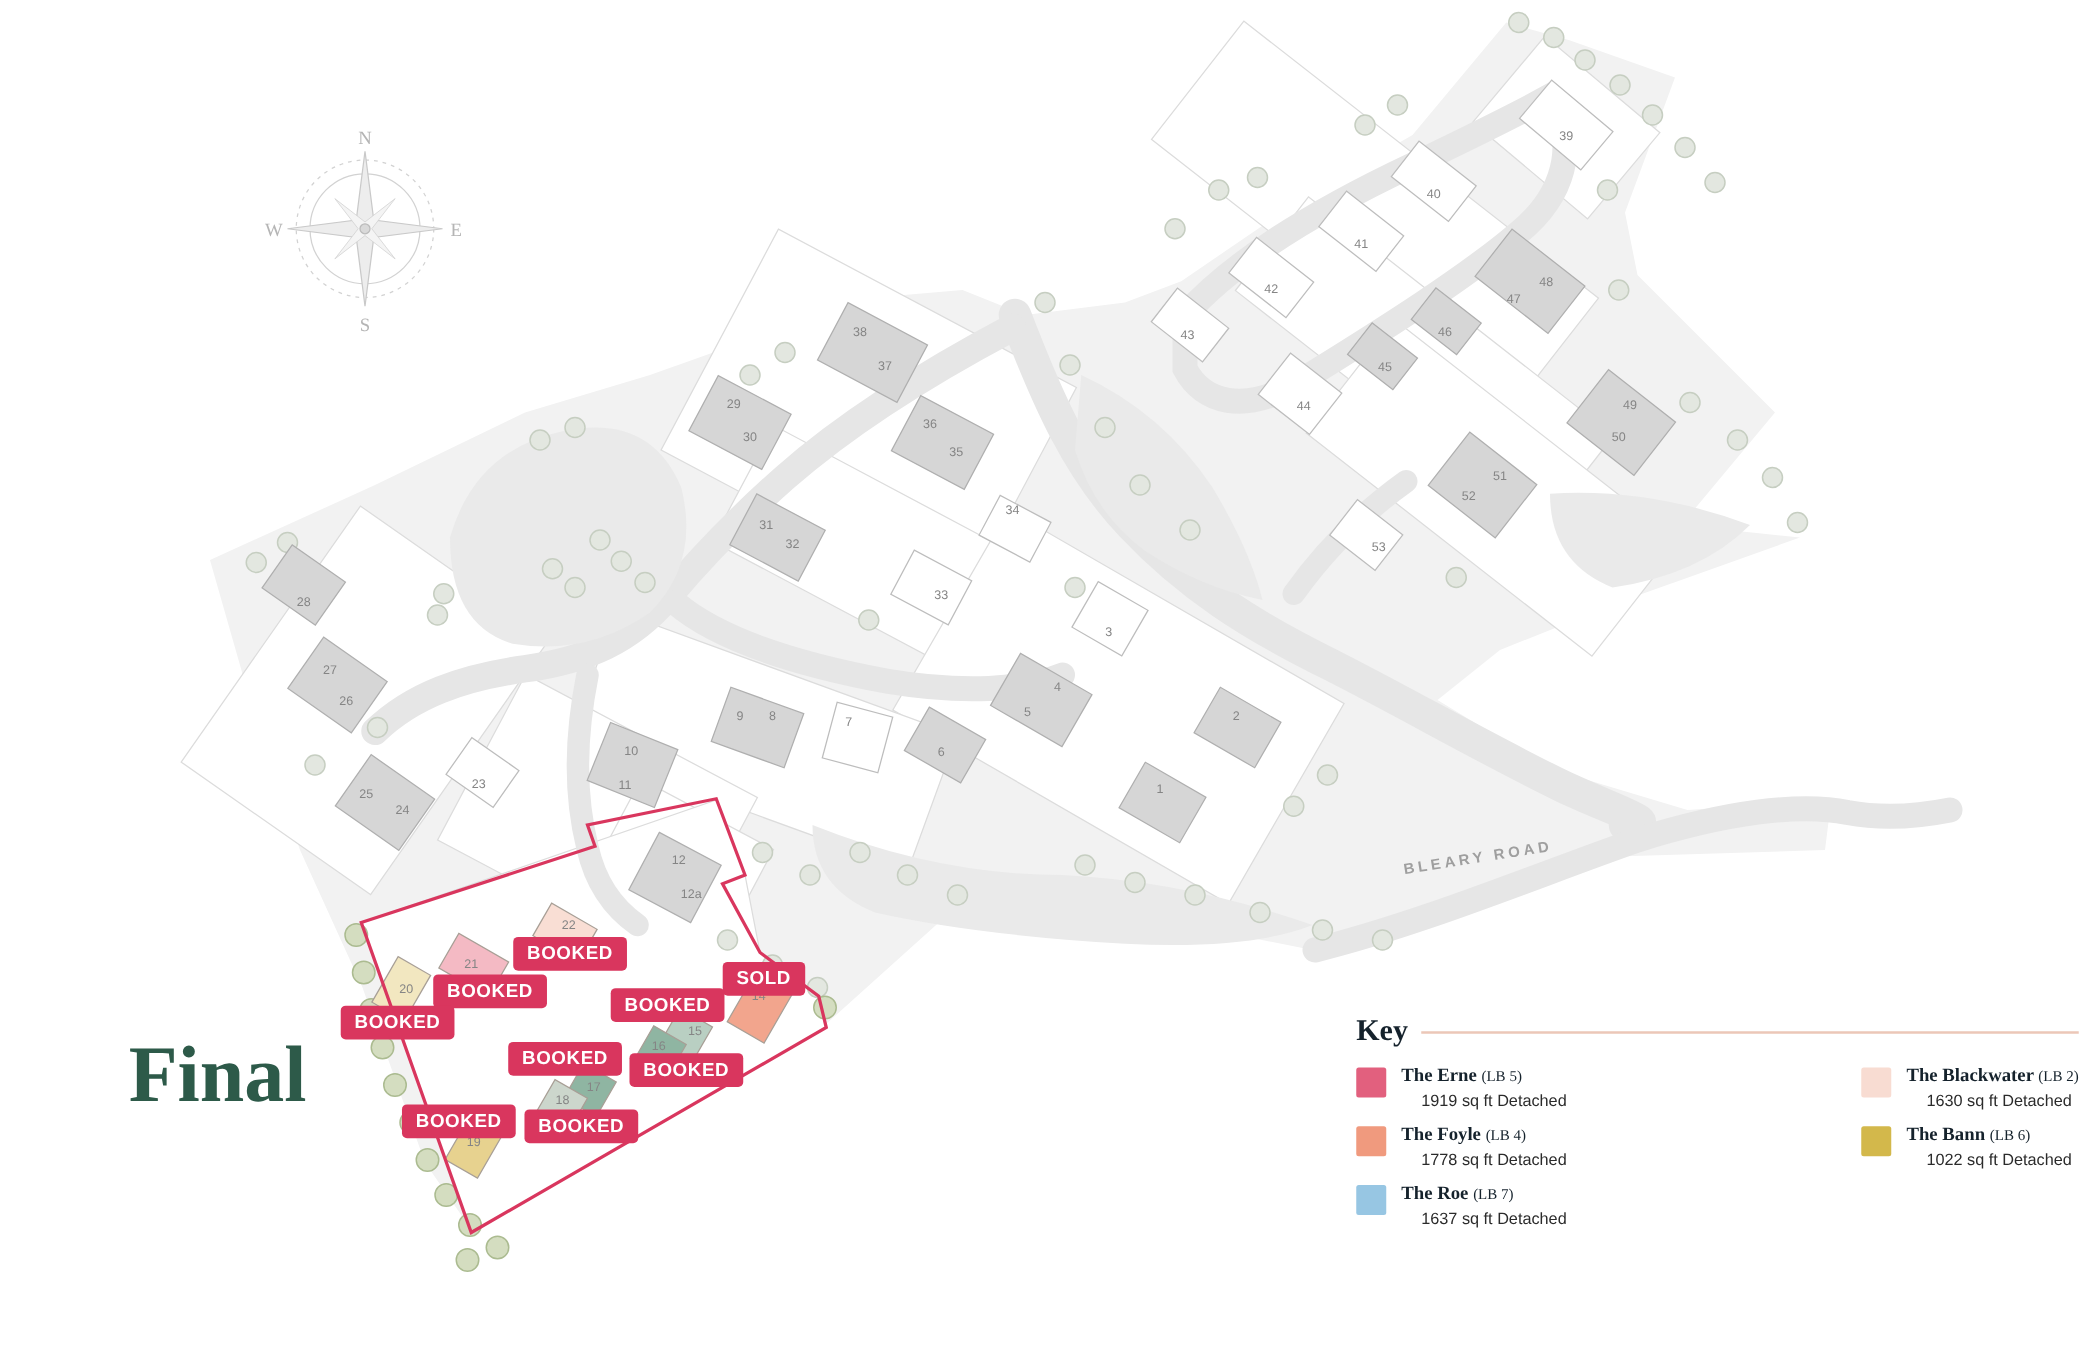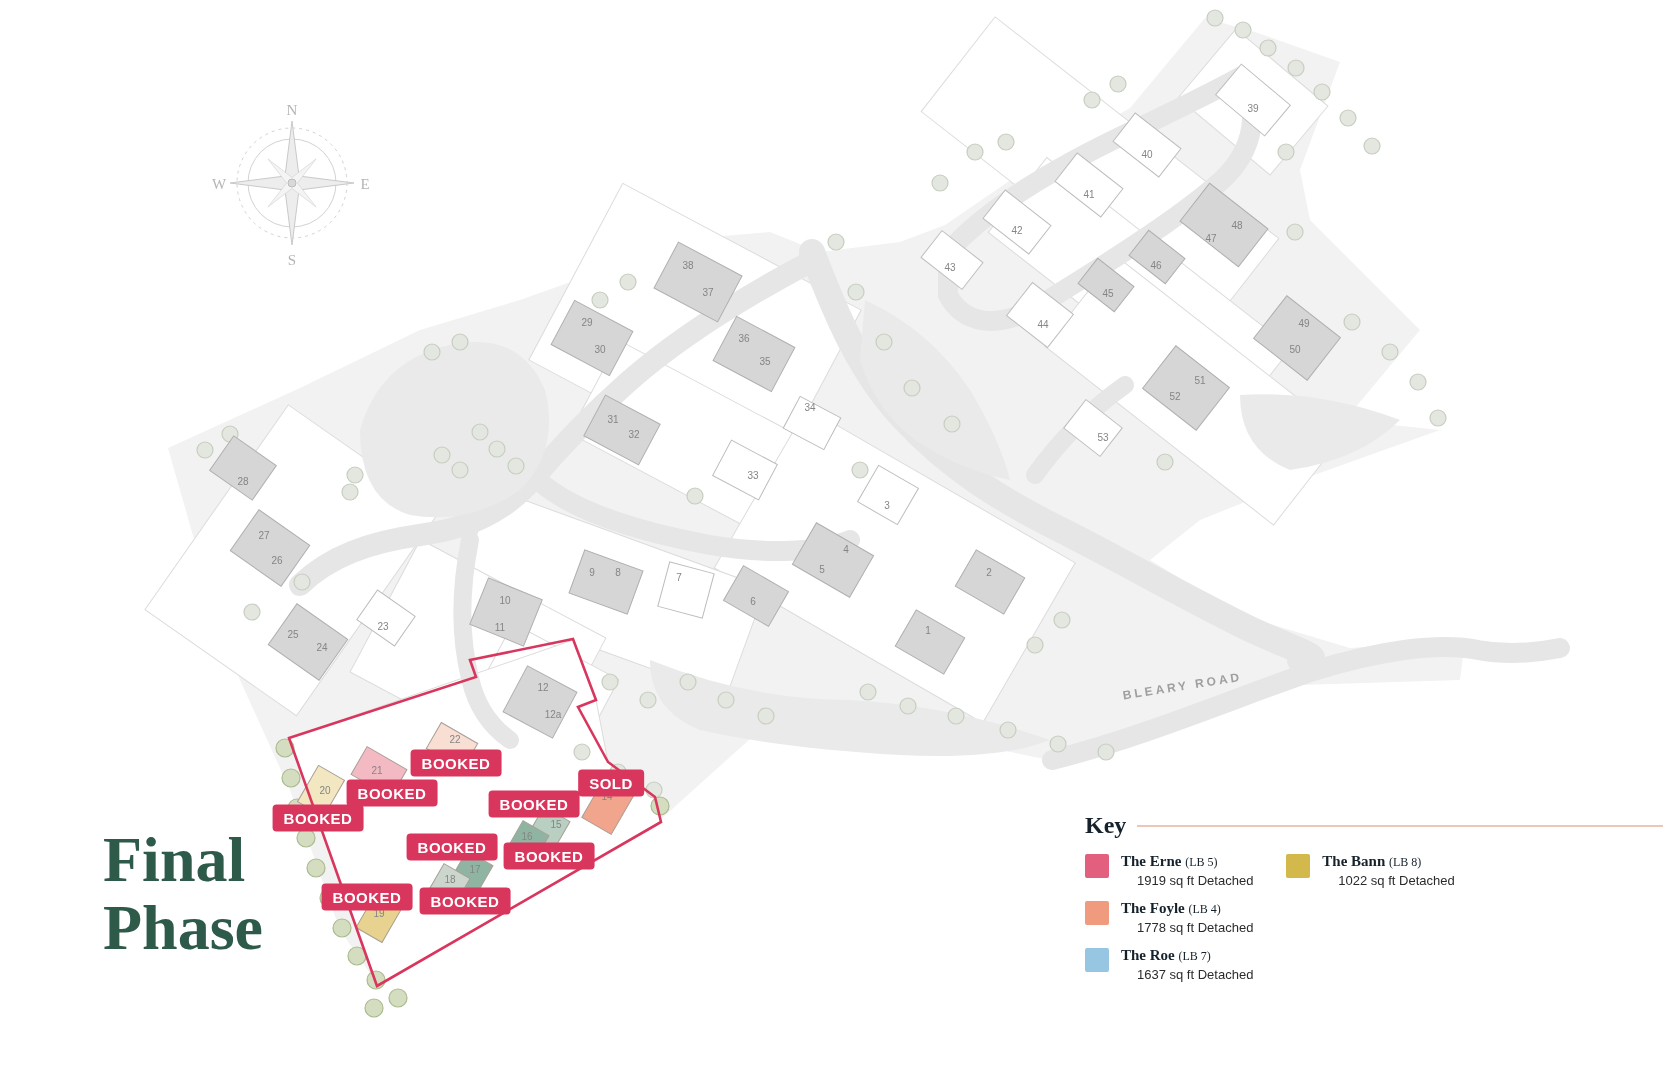--- a/index.html
+++ b/index.html
@@ -32,21 +32,21 @@
 
   
   .fp-title{position:absolute;left:103px;top:826px;font-family:"Liberation Serif",serif;
             font-weight:bold;font-size:64px;line-height:1.06;color:var(--green);}
 
   
   .key{position:absolute;left:1085px;top:812px;width:578px;}
   .key-head{display:flex;align-items:center;gap:11px;}
   .key-head h2{font:bold 24px "Liberation Serif",serif;color:#15222c;margin:0;}
   .key-rule{flex:1;height:2px;background:#ecc7b8;}
-  .key-items{margin-top:14px;display:grid;grid-template-columns:1fr 1fr 1fr;grid-auto-flow:column;
+  .key-items{margin-top:14px;display:grid;grid-template-columns:1fr;grid-auto-flow:column;
              grid-template-rows:repeat(3,auto);gap:12px 26px;}
   .key-item{display:flex;gap:12px;align-items:flex-start;}
   .swatch{width:24px;height:24px;border-radius:2px;flex:0 0 auto;margin-top:1px;}
   .key-name{font:bold 15px "Liberation Serif",serif;color:#15222c;}
   .key-name .lb{font-weight:normal;font-size:12px;}
   .key-desc{font:13px "Liberation Sans",sans-serif;color:#2b2b2b;margin-top:3px;margin-left:16px;}
 </style>
 </head>
 <body>
 
@@ -292,21 +292,20 @@
       <div class="badge" style="left: 534px; top: 804px;">BOOKED</div>
       <div class="badge" style="left: 318px; top: 818px;">BOOKED</div>
       <div class="badge" style="left: 452px; top: 847px;">BOOKED</div>
       <div class="badge" style="left: 549px; top: 856px;">BOOKED</div>
       <div class="badge" style="left: 367px; top: 897px;">BOOKED</div>
       <div class="badge" style="left: 465px; top: 901px;">BOOKED</div>
     </div>
 
   <div class="fp-title">
     <div>Final</div>
-    <div>Phase</div>
   </div>
 
   <div class="key">
     <div class="key-head">
       <h2>Key</h2>
       <div class="key-rule" style="background: rgb(236, 199, 184);"></div>
     </div>
     <div id="key-items" class="key-items">
         <div class="key-item">
           <span class="swatch" style="background: rgb(226, 96, 126);"></span>
@@ -323,22 +322,29 @@
           </div>
         </div>
         <div class="key-item">
           <span class="swatch" style="background: rgb(151, 198, 227);"></span>
           <div>
             <div class="key-name">The Roe <span class="lb">(LB 7)</span></div>
             <div class="key-desc">1637 sq ft Detached</div>
           </div>
         </div>
         <div class="key-item">
+          <span class="swatch" style="background: rgb(248, 220, 210);"></span>
+          <div>
+            <div class="key-name">The Blackwater <span class="lb">(LB 2)</span></div>
+            <div class="key-desc">1630 sq ft Detached</div>
+          </div>
+        </div>
+        <div class="key-item">
           <span class="swatch" style="background: rgb(211, 184, 75);"></span>
           <div>
-            <div class="key-name">The Bann <span class="lb">(LB 8)</span></div>
+            <div class="key-name">The Bann <span class="lb">(LB 6)</span></div>
             <div class="key-desc">1022 sq ft Detached</div>
           </div>
         </div>
       </div>
   </div>
 
 </div>
 
 </body></html>

